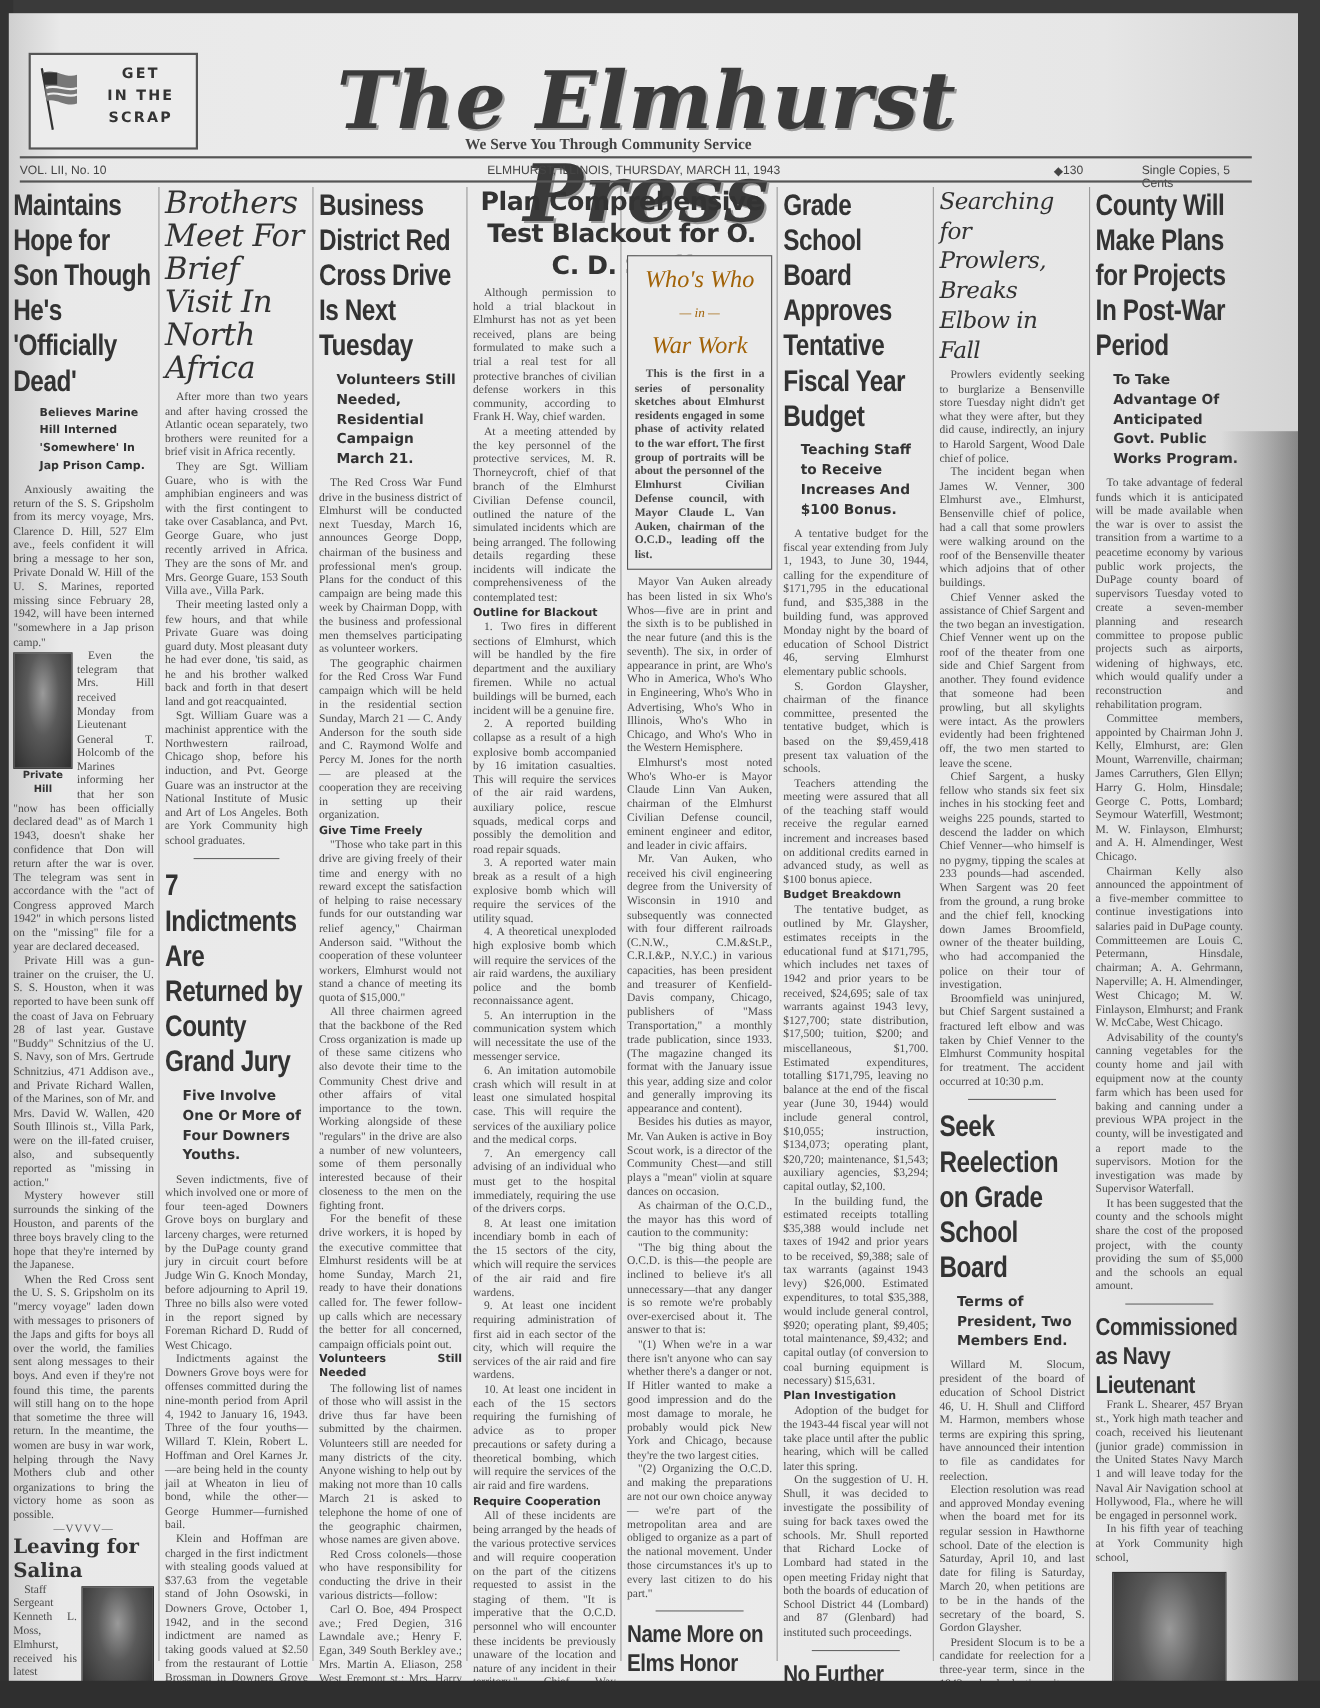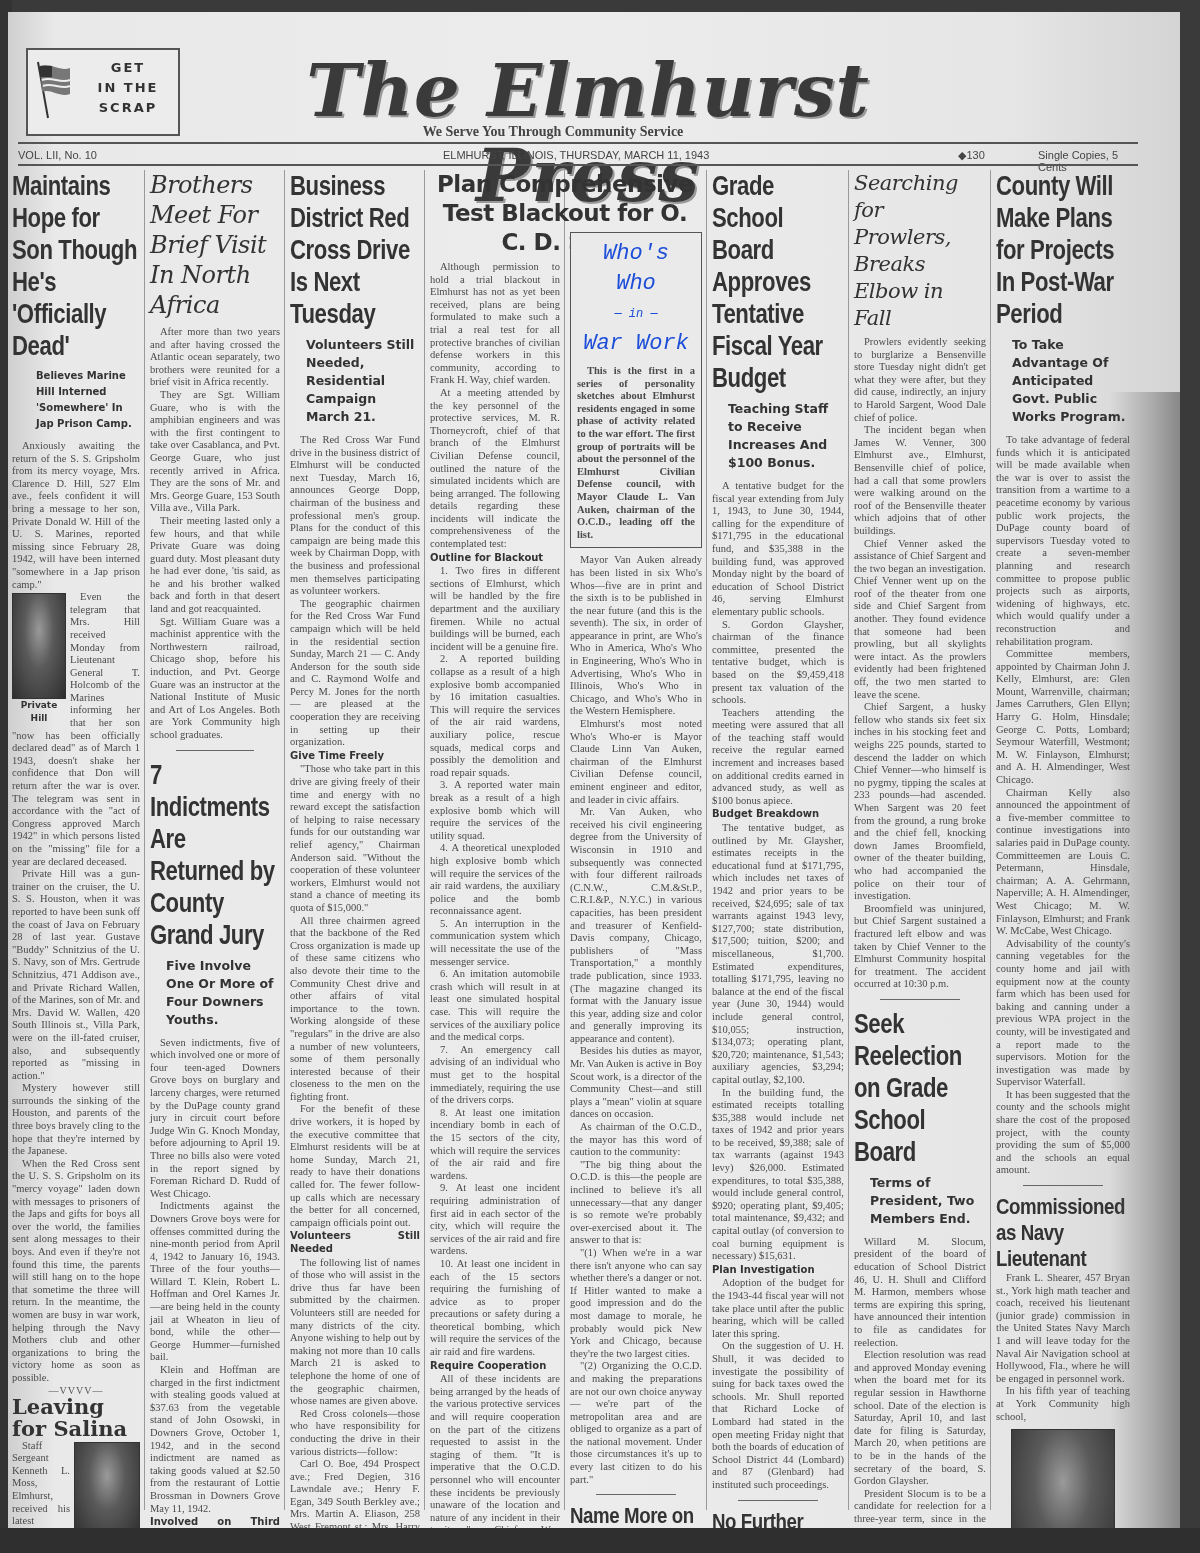--- a/index.html
+++ b/index.html
@@ -56,21 +56,21 @@
   .vrule { position: absolute; top: 158px; height: 1340px; border-left: 1px solid #999; }
 
   .hd {
     font-family: "Liberation Sans Narrow", "Liberation Sans", sans-serif;
     font-weight: bold; color: #333; margin: 0; letter-spacing: -0.5px;
     transform-origin: left top;
   }
   .hd.big { font-size: 27px; line-height: 32px; transform: scaleX(0.82); width: 122%; }
   .hd.mid { font-size: 22px; line-height: 26px; transform: scaleX(0.85); width: 118%; }
   .hd.serif { font-family: "DejaVu Serif", serif; font-size: 19px; line-height: 22px; transform: none; width: auto; letter-spacing: 0; }
-  .hd.italic { font-family: "DejaVu Serif", serif; font-style: italic; font-size: 24px; line-height: 30px; font-weight: normal; transform: none; width: auto; }
+  .hd.italic { font-family: "DejaVu Serif", serif; font-style: italic; font-size: 28px; line-height: 30px; font-weight: normal; transform: none; width: auto; }
   .deck {
     font-family: "DejaVu Sans", sans-serif; font-weight: bold; font-size: 12.5px;
     line-height: 18px; color: #333; margin: 6px 0 8px 16px;
   }
   .body {
     font-family: "Liberation Serif", serif; font-size: 10.5px; line-height: 12.6px;
     color: #4a4a4a; text-align: justify; margin: 0;
   }
   .body p { margin: 0; text-indent: 10px; }
   .subhd {
@@ -138,21 +138,21 @@
           <div class="caption">Private Hill</div>
         </div>
         <p>Even the telegram that Mrs. Hill received Monday from Lieutenant General T. Holcomb of the Marines informing her that her son "now has been officially declared dead" as of March 1 1943, doesn't shake her confidence that Don will return after the war is over. The telegram was sent in accordance with the "act of Congress approved March 1942" in which persons listed on the "missing" file for a year are declared deceased.</p>
         <p>Private Hill was a gun-trainer on the cruiser, the U. S. S. Houston, when it was reported to have been sunk off the coast of Java on February 28 of last year. Gustave "Buddy" Schnitzius of the U. S. Navy, son of Mrs. Gertrude Schnitzius, 471 Addison ave., and Private Richard Wallen, of the Marines, son of Mr. and Mrs. David W. Wallen, 420 South Illinois st., Villa Park, were on the ill-fated cruiser, also, and subsequently reported as "missing in action."</p>
         <p>Mystery however still surrounds the sinking of the Houston, and parents of the three boys bravely cling to the hope that they're interned by the Japanese.</p>
         <p>When the Red Cross sent the U. S. S. Gripsholm on its "mercy voyage" laden down with messages to prisoners of the Japs and gifts for boys all over the world, the families sent along messages to their boys. And even if they're not found this time, the parents will still hang on to the hope that sometime the three will return. In the meantime, the women are busy in war work, helping through the Navy Mothers club and other organizations to bring the victory home as soon as possible.</p>
       </div>
       <div class="vvv">—VVVV—</div>
     </article>
     <article>
-      <h3 class="hd serif" style="font-size:21px;">Leaving for Salina</h3>
+      <h3 class="hd serif" style="font-size:18px;">Leaving for Salina</h3>
       <div class="body">
         <div style="float:right;width:66px;margin:2px 0 2px 4px;">
           <div class="photo" style="height:94px;"></div>
 
         </div>
         <p>Staff Sergeant Kenneth L. Moss, Elmhurst, received his latest promotion two weeks ago. He has been at home on furlough the past week, will leave today for Salina, Kan., embarkation base for overseas duty, where he expects to be located for a time of four weeks. An engineer and gunner on a B-17 bomber, Sgt. Moss has been stationed for the past two months at the new Army Air base at Pyote, Texas. Sgt. Moss finds it hard to get used to this climate after having been in Texas, but says he's glad to see some snow again.</p>
       </div>
 
     </article>
 
@@ -226,21 +226,21 @@
         <div class="subhd">Require Cooperation</div>
         <p>All of these incidents are being arranged by the heads of the various protective services and will require cooperation on the part of the citizens requested to assist in the staging of them. "It is imperative that the O.C.D. personnel who will encounter these incidents be previously unaware of the location and nature of any incident in their territory," Chief Way emphasized. "It is requested, therefore, that everyone participating in the details of such test incidents refrain from any discussion thereof, prior to the test, with all O.C.D. workers in the neighborhood." In order to provide adequate protection and to prevent accidents it is planned that all emer-</p>
       </div>
 
     </article>
 
   </div>
 
   <div class="col" style="left:562px; top:220px; width:132px;">
     <div class="boxed">
-      <div style="font-family:Liberation Mono, monospace;font-style:italic;font-size:22px;text-align:center;line-height:30px;color:#1d4ed8;">
+      <div style="font-family:Liberation Serif, serif;font-style:italic;font-size:22px;text-align:center;line-height:30px;color:#a16207;">
         <div>Who's Who</div>
         <div style="font-size:12px;">— in —</div>
         <div>War Work</div>
       </div>
       <div class="body" style="font-weight:bold;margin-top:6px;">
         <p>This is the first in a series of personality sketches about Elmhurst residents engaged in some phase of activity related to the war effort. The first group of portraits will be about the personnel of the Elmhurst Civilian Defense council, with Mayor Claude L. Van Auken, chairman of the O.C.D., leading off the list.</p>
       </div>
     </div>
     <div class="body" style="margin-top:6px;">
       <p>Mayor Van Auken already has been listed in six Who's Whos—five are in print and the sixth is to be published in the near future (and this is the seventh). The six, in order of appearance in print, are Who's Who in America, Who's Who in Engineering, Who's Who in Advertising, Who's Who in Illinois, Who's Who in Chicago, and Who's Who in the Western Hemisphere.</p>

